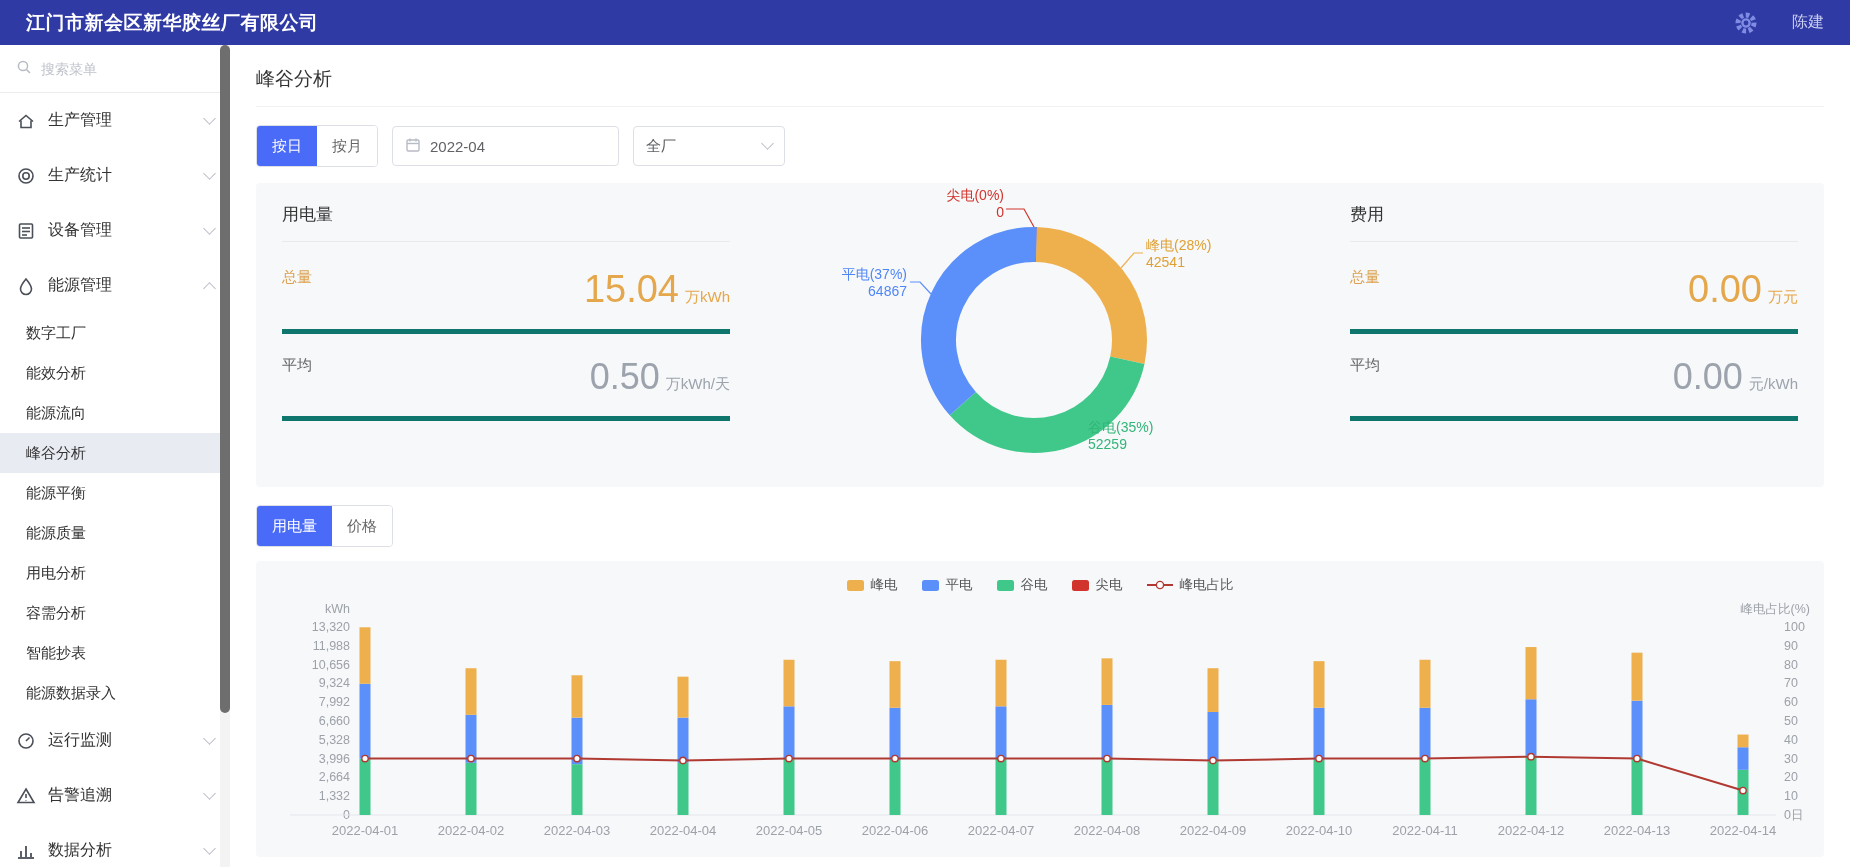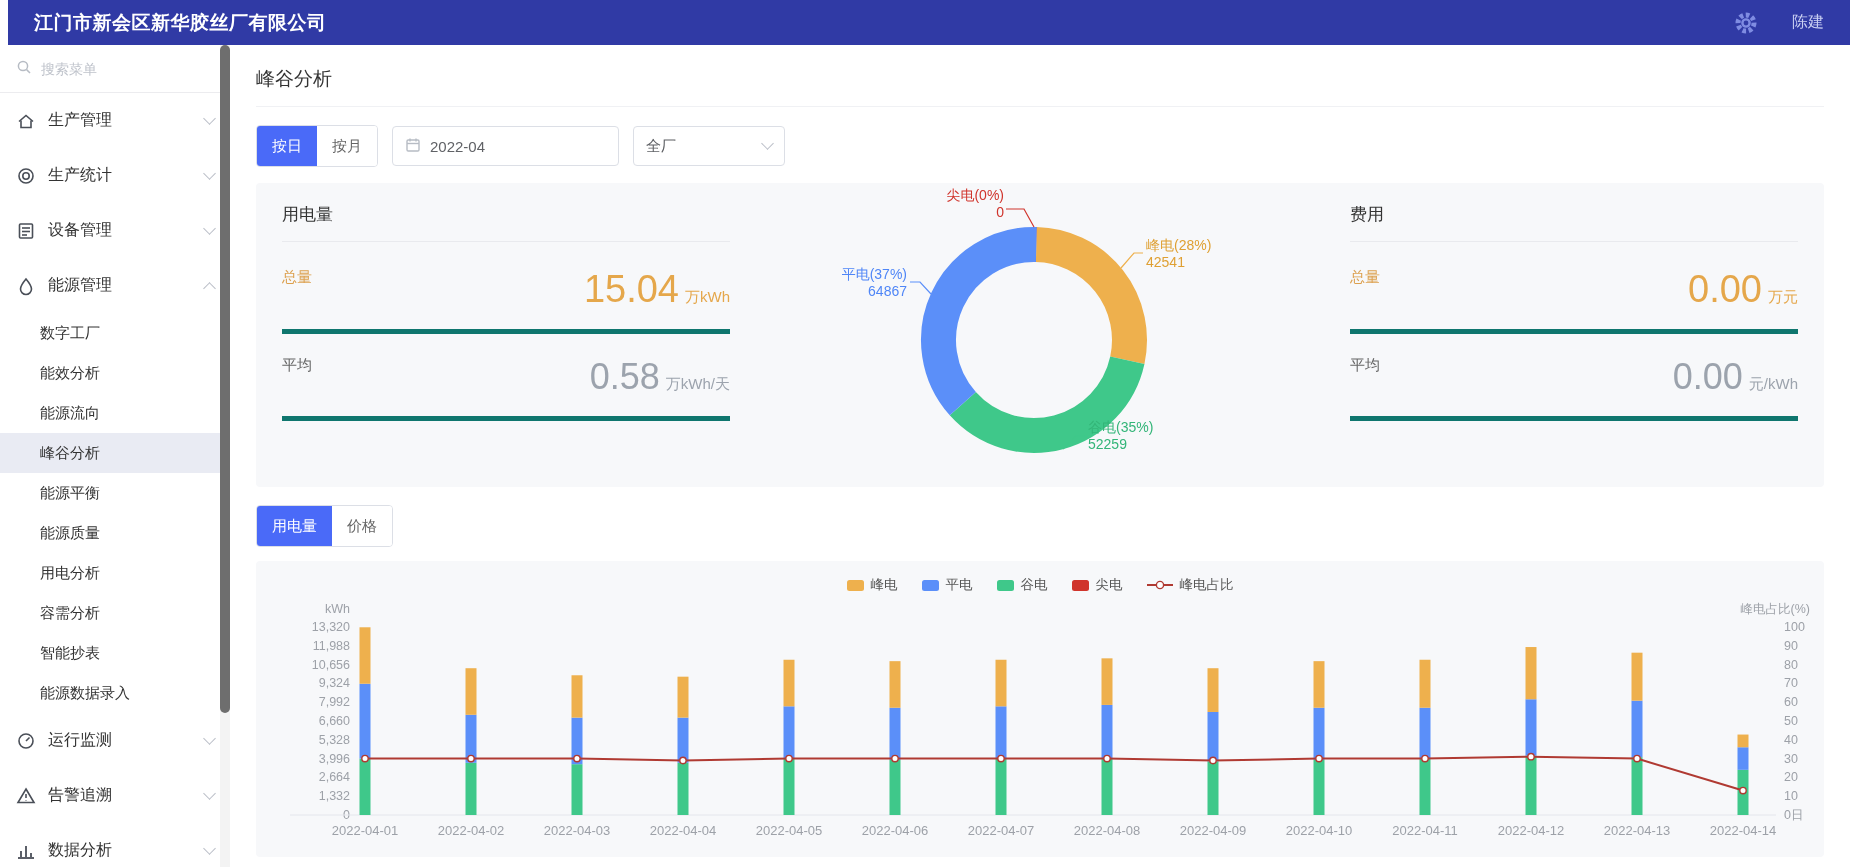--- a/index.html
+++ b/index.html
@@ -1,21 +1,21 @@
 <!DOCTYPE html>
 <html><head>
 <meta charset="utf-8">
 <style>
   * { box-sizing: border-box; margin: 0; padding: 0; }
   html,body { width:1850px; height:867px; background:#fff; font-family:"Liberation Sans", sans-serif; overflow:hidden; }
 
   .app { position:relative; width:1850px; height:867px; background:#fff; }
 
   
-  header { height:45px; background:#303aa5; display:flex; align-items:center; padding:0 26px;margin-left:8px; }
+  header { height:45px; background:#303aa5; display:flex; align-items:center; padding:0 26px; }
   .company { color:#fff; font-size:19px; font-weight:600; letter-spacing:0.5px; }
   .hdr-right { margin-left:auto; display:flex; align-items:center; gap:34px; }
   .gear-btn { display:flex; align-items:center; cursor:pointer; }
   .user { color:#c9cff2; font-size:16px; cursor:pointer; }
 
   
   .main { display:flex; height:822px; }
   .sidebar { position:relative; width:230px; flex-shrink:0; background:#fff; overflow:hidden; }
   .sb-track { position:absolute; right:0; top:0; width:10px; height:100%; background:#f3f3f3; }
   .sb-thumb { position:absolute; right:0; top:0; width:10px; height:668px; background:#6e6e6e; border-radius:5px; }
@@ -23,21 +23,21 @@
   .search-row { height:48px; display:flex; align-items:center; gap:9px; padding:0 16px; border-bottom:1px solid #ececef; }
   .search-row input { border:none; outline:none; flex:1; font-size:14px; color:#666; font-family:inherit; background:transparent; }
   .search-row input::placeholder { color:#bfc3cb; }
 
   .item { height:55px; display:flex; align-items:center; gap:12px; padding:0 16px; font-size:16px; color:#333; cursor:pointer; }
   .item .mi { width:20px; height:20px; display:flex; }
   .chev { width:9px; height:9px; border-right:1.6px solid #b9bec7; border-bottom:1.6px solid #b9bec7; flex-shrink:0; }
   .chev.down { transform:rotate(45deg); margin-top:-5px; }
   .chev.up   { transform:rotate(225deg); margin-top:5px; }
   .item .chev { margin-left:auto; }
-  .sub { height:40px; display:flex; align-items:center; padding-left:40px; font-size:15px; color:#333; cursor:pointer;text-align:right; }
+  .sub { height:40px; display:flex; align-items:center; padding-left:26px; font-size:15px; color:#333; cursor:pointer;text-align:right; }
   .sub.active { background:#e9ebf3; }
 
   
   .content { flex:1; padding:0 26px; overflow:hidden; background:#fff; }
   .page-title-row { padding:21px 0 14px; border-bottom:1px solid #f0f1f4; }
   .page-title { font-size:19px; color:#333; font-weight:500; }
 
   .filters { margin-top:18px; display:flex; align-items:center; gap:14px; }
   .seg { display:inline-flex; border:1px solid #dcdfe6; border-radius:4px; overflow:hidden; background:#fff; }
   .seg button { height:40px; padding:0 15px; font-size:15px; border:none; background:#fff; color:#666; cursor:pointer; font-family:inherit; }
@@ -230,21 +230,21 @@
 
       <div class="summary-panel">
         <div class="stat-card">
           <div class="card-title">用电量</div>
           <div class="stat-row total">
             <span class="stat-label orange">总量</span>
             <span class="stat-value orange"><b>15.04</b><i>万kWh</i></span>
           </div>
           <div class="stat-row avg">
             <span class="stat-label gray">平均</span>
-            <span class="stat-value gray"><b>0.58</b><i>万kWh/天</i></span>
+            <span class="stat-value gray"><b>0.50</b><i>万kWh/天</i></span>
           </div>
         </div>
 
         <div class="donut-col">
           <svg id="donut-svg" width="557" height="304">
               <path d="M 278 61.5 A 95.5 95.5 0 0 1 280.3332730135784 61.528507725897015" fill="none" stroke="#d0342c" stroke-width="35"></path>
               <path d="M 280.3332730135784 61.528507725897015 A 95.5 95.5 0 0 1 371.34321790432216 177.18151806148964" fill="none" stroke="#eeb04d" stroke-width="35"></path>
               <path d="M 371.34321790432216 177.18151806148964 A 95.5 95.5 0 0 1 206.80704203028665 220.6538509088227" fill="none" stroke="#3fc88a" stroke-width="35"></path>
               <path d="M 206.80704203028665 220.6538509088227 A 95.5 95.5 0 0 1 280.3332730135783 61.528507725897015" fill="none" stroke="#5b8ff9" stroke-width="35"></path>
               <polyline points="278,44 268,26 250,26" fill="none" stroke="#d0342c" stroke-width="1.2"></polyline>

